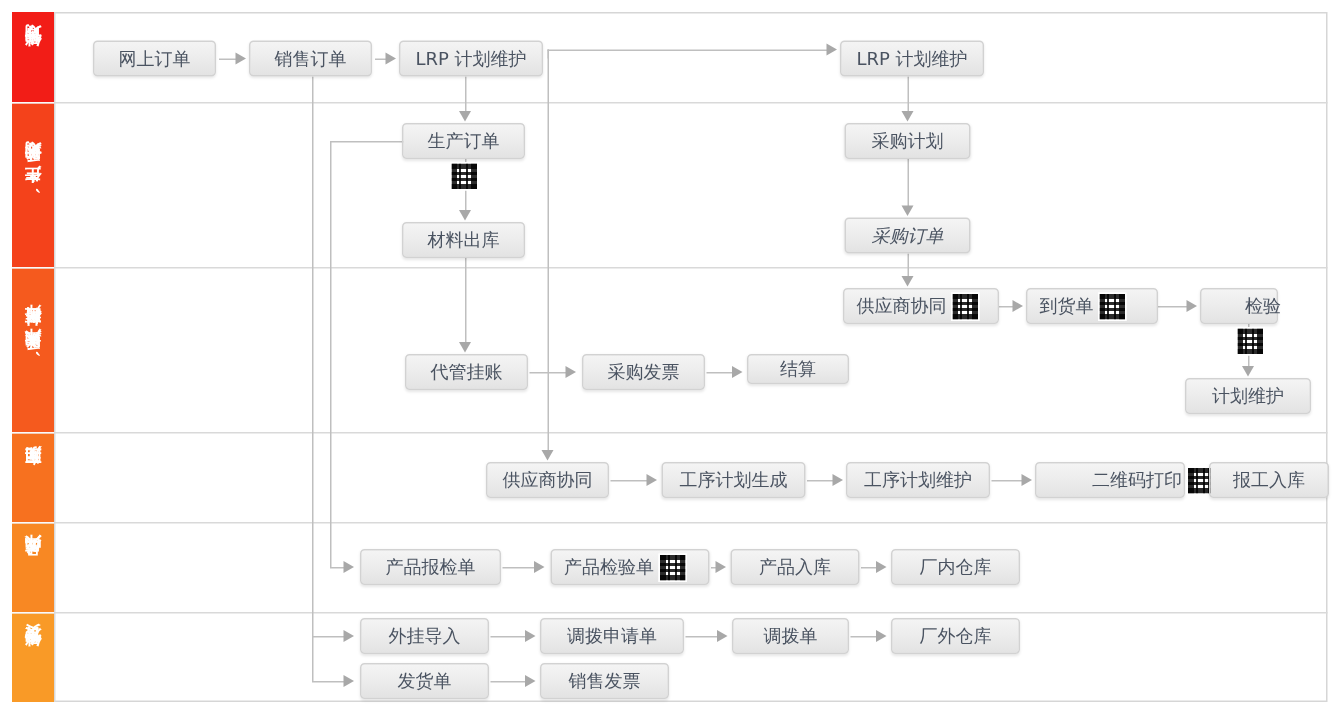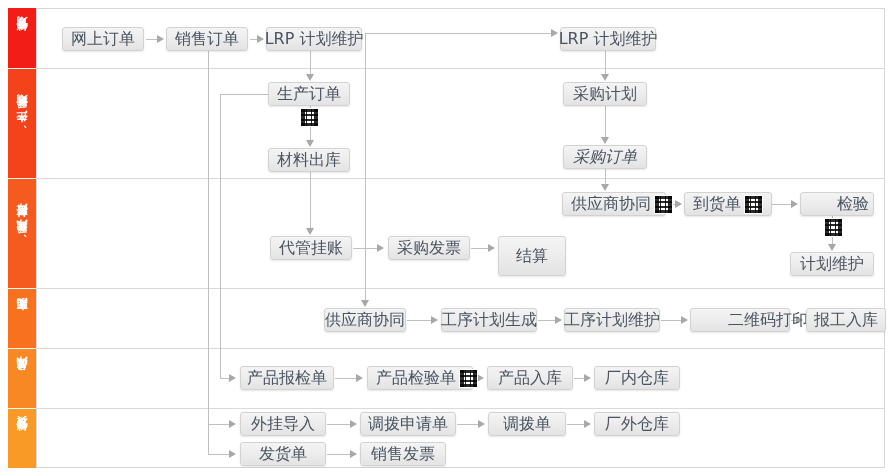--- a/index.html
+++ b/index.html
@@ -23,21 +23,21 @@
 
   
   .lane-col-border{position:absolute;left:36px;top:8px;width:1px;height:460px;background:#d9d9d9;}
 
   
   .node{position:absolute;box-sizing:border-box;
         background:linear-gradient(180deg,#f4f4f4 0%,#ededed 45%,#e3e3e3 100%);
         border:1px solid #d2d2d2;border-radius:3px;
         box-shadow:0 1px 2px rgba(0,0,0,.10);
         display:flex;align-items:center;justify-content:center;
-        color:#4a5361;font-size:16px;white-space:nowrap;text-align:right;}
+        color:#4a5361;font-size:12px;white-space:nowrap;text-align:right;}
   .node .lbl{display:inline-block;}
   .node.with-qr{justify-content:flex-start;padding-left:8px;}
   .node.with-qr .lbl{margin-right:3px;}
 
   
   .qr{width:17px;height:17px;flex:0 0 17px;
       background-color:#ffffff;
       background-image:
         linear-gradient(90deg,#2b2b2b 22%,transparent 22%,transparent 30%,#2b2b2b 30%,#2b2b2b 38%,transparent 38%,transparent 58%,#2b2b2b 58%,#2b2b2b 66%,transparent 66%,transparent 78%,#2b2b2b 78%),
         linear-gradient(0deg,#2b2b2b 20%,transparent 20%,transparent 32%,#2b2b2b 32%,#2b2b2b 44%,transparent 44%,transparent 56%,#2b2b2b 56%,#2b2b2b 68%,transparent 68%,transparent 80%,#2b2b2b 80%);
@@ -208,34 +208,34 @@
         <span class="lbl">采购订单</span>
       </div>
       <div class="node with-qr" style="left: 562px; top: 192px; width: 104px; height: 24px;">
         <span class="lbl">供应商协同</span>
         <span class="qr"></span>
       </div>
       <div class="node with-qr" style="left: 684px; top: 192px; width: 88px; height: 24px;">
         <span class="lbl">到货单</span>
         <span class="qr"></span>
       </div>
-      <div class="node" style="left: 800px; top: 192px; width: 74px; height: 24px; padding-left: 32px;">
+      <div class="node" style="left: 800px; top: 192px; width: 52px; height: 24px; padding-left: 32px;">
         <span class="lbl">检验</span>
       </div>
       <span class="qr out" style="left: 824px; top: 218px;"></span>
       <div class="node" style="left: 790px; top: 252px; width: 84px; height: 24px;">
         <span class="lbl">计划维护</span>
       </div>
       <div class="node" style="left: 270px; top: 236px; width: 82px; height: 24px;">
         <span class="lbl">代管挂账</span>
       </div>
       <div class="node" style="left: 388px; top: 236px; width: 82px; height: 24px;">
         <span class="lbl">采购发票</span>
       </div>
-      <div class="node" style="left: 498px; top: 236px; width: 68px; height: 40px;">
+      <div class="node" style="left: 498px; top: 236px; width: 68px; height: 20px;">
         <span class="lbl">结算</span>
       </div>
       <div class="node" style="left: 324px; top: 308px; width: 82px; height: 24px;">
         <span class="lbl">供应商协同</span>
       </div>
       <div class="node" style="left: 441px; top: 308px; width: 96px; height: 24px;">
         <span class="lbl">工序计划生成</span>
       </div>
       <div class="node" style="left: 564px; top: 308px; width: 96px; height: 24px;">
         <span class="lbl">工序计划维护</span>

